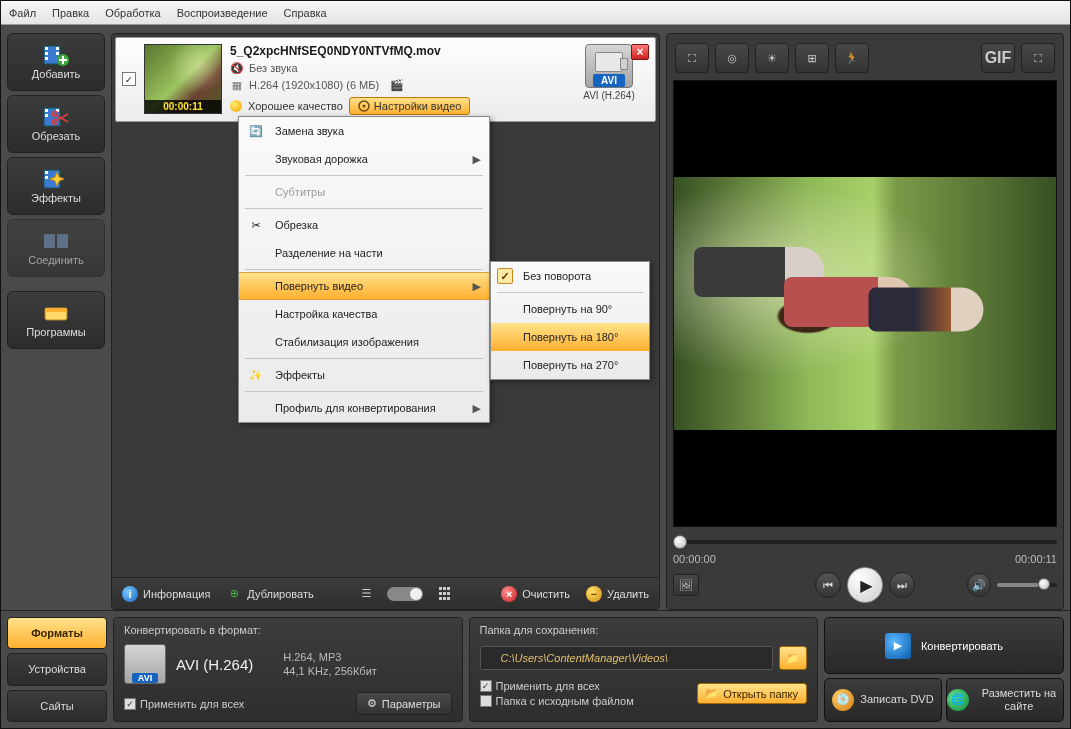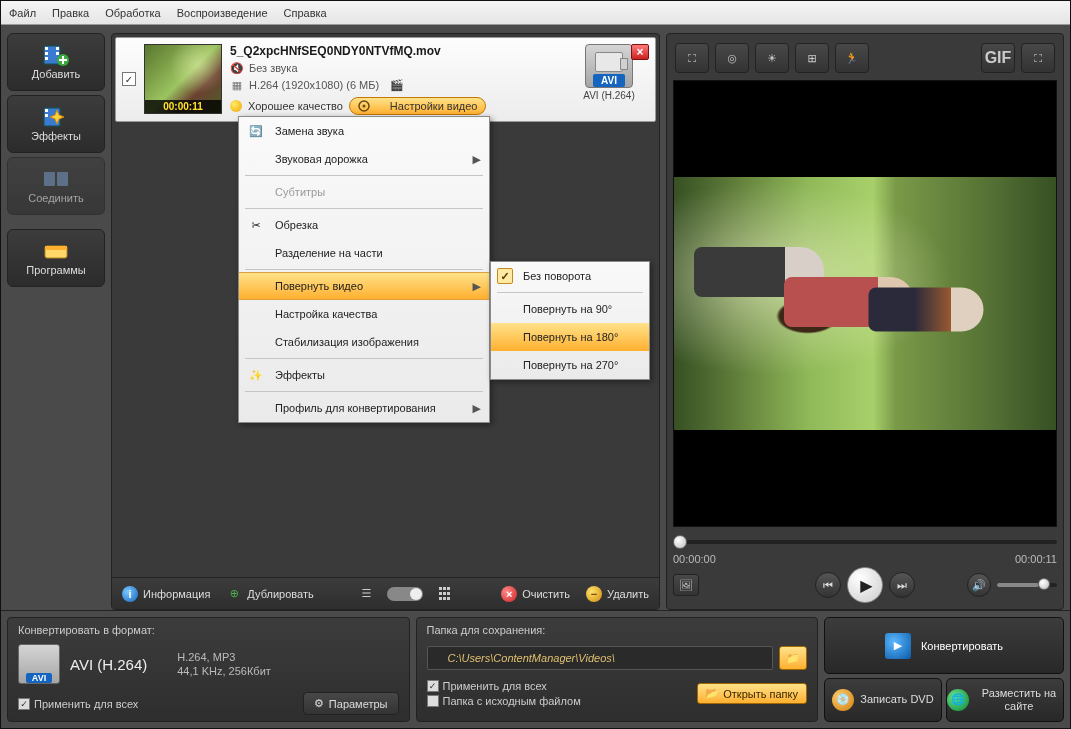--- a/index.html
+++ b/index.html
@@ -26,21 +26,21 @@
 .thumb .scene{position:absolute;inset:0;background:
  radial-gradient(circle at 70% 30%,rgba(255,255,200,.4) 0%,transparent 40%),
  linear-gradient(135deg,#5a7830 0%,#7a9b45 25%,#9bc460 50%,#6b4030 70%,#4d6228 100%)}
 .thumb .dur{position:absolute;bottom:0;left:0;right:0;background:rgba(0,0,0,.8);color:#ffe22a;text-align:center;font-size:10px;padding:1px;font-weight:bold}
 .file-info{flex:1;display:flex;flex-direction:column;gap:3px;color:#333}
 .file-title{font-weight:bold;font-size:12px;color:#1a1a1a}
 .file-meta{display:flex;align-items:center;gap:5px;color:#555}
 .file-meta .mi{width:14px;height:14px;display:inline-flex;align-items:center;justify-content:center;color:#777}
 .quality-row{display:flex;align-items:center;gap:6px;margin-top:2px}
 .q-dot{width:12px;height:12px;border-radius:50%;background:radial-gradient(circle at 35% 35%,#ffea6a,#f0a500)}
-.vid-settings{background:linear-gradient(#ffe28a,#ffb030);border:1px solid #c07800;border-radius:9px;padding:2px 8px;display:flex;gap:20px;cursor:pointer}
+.vid-settings{background:linear-gradient(#ffe28a,#ffb030);border:1px solid #c07800;border-radius:3px;padding:2px 8px;display:flex;gap:4px;cursor:pointer}
 .gear{width:12px;height:12px}
 .fmt-col{width:80px;display:flex;flex-direction:column;align-items:center;gap:2px}
 .fmt-icon{width:48px;height:44px;background:linear-gradient(#d5d5d5,#a5a5a5);border:1px solid #777;border-radius:4px;display:flex;flex-direction:column;align-items:center;justify-content:flex-end;position:relative}
 .fmt-icon .cam{width:28px;height:20px;background:#e8e8e8;border:1px solid #888;margin-bottom:2px;border-radius:2px;position:relative}
 .fmt-icon .cam:before{content:"";position:absolute;right:-6px;top:5px;width:6px;height:10px;background:#d0d0d0;border:1px solid #888}
 .fmt-badge{background:#1565c0;color:#fff;font-weight:bold;padding:1px 8px;border-radius:2px;font-size:10px}
 .fmt-text{color:#444;font-size:10px}
 .close-x{position:absolute;right:6px;top:6px;width:18px;height:16px;background:linear-gradient(#ff7a7a,#cc2020);border:1px solid #801010;border-radius:2px;color:#fff;display:flex;align-items:center;justify-content:center;font-size:12px;cursor:pointer;font-weight:bold}
 
 
@@ -153,20 +153,34 @@
             </svg>
           </span>
     <span>Добавить</span>
    </div>
    <div class="side-btn">
     <span class="side-icon">
             <svg viewBox="0 0 28 22">
               <rect x="2" y="2" width="16" height="18" fill="#3a7ad0" stroke="#155" rx="1"></rect>
               <rect x="3" y="3" width="3" height="3" fill="#fff"></rect>
               <rect x="3" y="8" width="3" height="3" fill="#fff"></rect>
+              <rect x="14" y="3" width="3" height="3" fill="#fff"></rect>
+              <path d="M12 8 L26 16 M12 16 L26 8" stroke="#d04040" stroke-width="2"></path>
+              <circle cx="13" cy="8" r="2.5" fill="none" stroke="#d04040" stroke-width="1.5"></circle>
+              <circle cx="13" cy="16" r="2.5" fill="none" stroke="#d04040" stroke-width="1.5"></circle>
+            </svg>
+          </span>
+    <span>Обрезать</span>
+   </div>
+   <div class="side-btn">
+    <span class="side-icon">
+            <svg viewBox="0 0 28 22">
+              <rect x="2" y="2" width="16" height="18" fill="#3a7ad0" stroke="#155" rx="1"></rect>
+              <rect x="3" y="3" width="3" height="3" fill="#fff"></rect>
+              <rect x="3" y="8" width="3" height="3" fill="#fff"></rect>
               <path d="M15 4l2 5 5 2-5 2-2 5-2-5-5-2 5-2z" fill="#ffcf3a" stroke="#d08a10"></path>
             </svg>
           </span>
     <span>Эффекты</span>
    </div>
    <div class="side-btn disabled">
     <span class="side-icon">
             <svg viewBox="0 0 28 22">
               <rect x="2" y="4" width="11" height="14" fill="#6a8ab0" rx="1"></rect>
               <rect x="15" y="4" width="11" height="14" fill="#6a8ab0" rx="1"></rect>
@@ -390,20 +404,31 @@
                   <div class="vol-thumb"></div>
                 </div>
       </div>
      </div>
     </div>
    </div>
   </div>
  </div>
 
  <div class="footer">
+  <div class="fmt-tabs">
+   <div class="fmt-tab active">
+          <span>Форматы</span>
+        </div>
+   <div class="fmt-tab">
+          <span>Устройства</span>
+        </div>
+   <div class="fmt-tab">
+          <span>Сайты</span>
+        </div>
+  </div>
   <div class="convert-panel">
    <div class="cp-title">Конвертировать в формат:</div>
    <div class="cp-body">
     <div class="cp-fmt-icon">
             <div class="cam" style="width:22px;height:14px;margin-bottom:2px"></div>
             <span class="fmt-badge" style="font-size:9px;padding:0 6px">AVI</span>
           </div>
     <div class="cp-info">
      <span class="cp-fmt-name">AVI (H.264)</span>
     </div>

